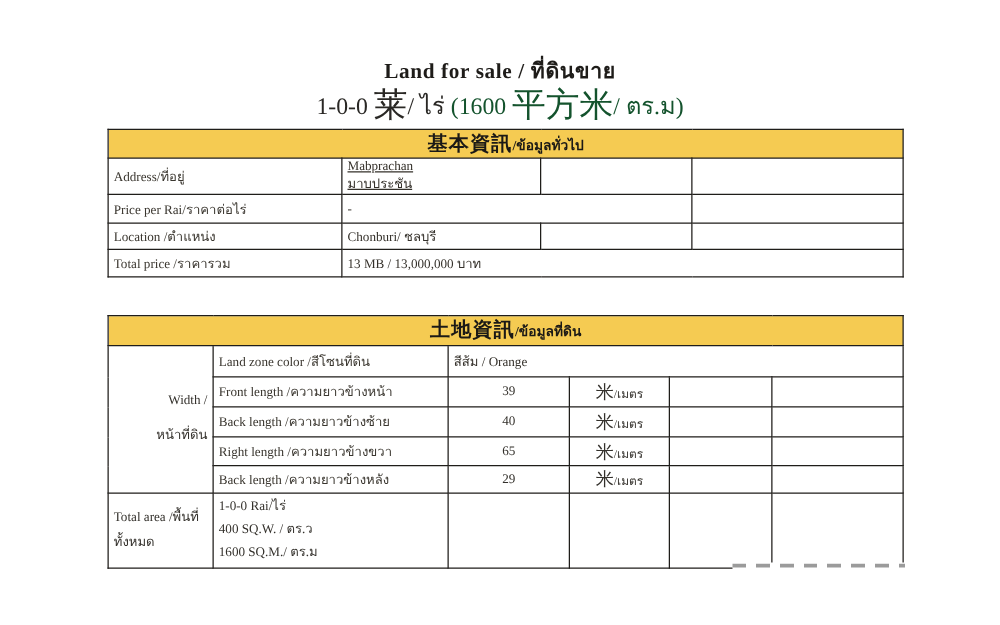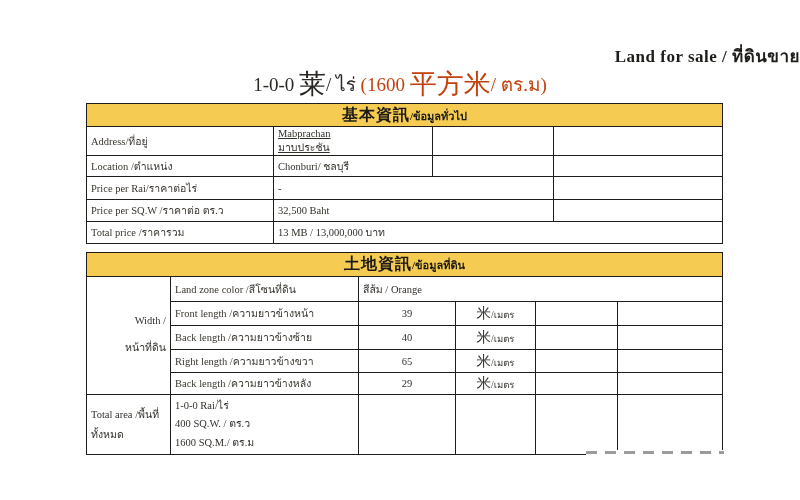--- a/index.html
+++ b/index.html
@@ -1,29 +1,29 @@
 <!DOCTYPE html>
 <html><head>
 <meta charset="utf-8">
 <style>
   html,body{margin:0;padding:0;background:#ffffff;}
   .sheet{
     position:relative;width:800px;height:500px;background:#ffffff;overflow:hidden;
     font-family:"Liberation Serif","DejaVu Serif",serif;color:#33302b;
   }
   .page-title{
-    position:absolute;top:42px;left:0;width:100%;text-align:right;
+    position:absolute;top:42px;left:0;width:100%;text-align:center;
     font-size:17px;font-weight:bold;color:#1e1c19;letter-spacing:.5px;
   }
   .page-subtitle{
     position:absolute;top:66px;left:0;width:100%;text-align:center;
     font-size:19px;color:#2a2825;white-space:nowrap;
   }
   .page-subtitle .cjk-big{font-size:27px;font-weight:500;vertical-align:-2px;}
-  .page-subtitle .red{color:#c2410c;margin-top:25px;}
+  .page-subtitle .red{color:#14532d;margin-top:25px;}
   table.doc{position:absolute;left:86px;border-collapse:collapse;table-layout:fixed;}
   table.doc td{
     border:1.5px solid #1f1d1a;font-size:10.5px;padding:0 4px;
     vertical-align:middle;overflow:hidden;
   }
   td.hdr{
     background:#F5CB52;text-align:center;font-weight:bold;color:#1b1916;
     border:2px solid #1f1d1a;
   }
   .hdr-cjk{font-size:16px;font-weight:bold;letter-spacing:1px;}
@@ -71,34 +71,29 @@
     </tr>
     <tr style="height:27px">
       <td class="lbl">Address/ที่อยู่</td>
       <td class="val multiline">
         <div>Mabprachan</div>
         <div>มาบประชัน</div>
       </td>
       <td></td>
       <td></td>
     </tr>
-    <tr style="height:21px">
-      <td class="lbl">Location /ตำแหน่ง</td>
-      <td class="val">Chonburi/ ชลบุรี</td>
-      <td></td>
-      <td></td>
-    </tr>
     <tr style="height:23px">
       <td class="lbl">Price per Rai/ราคาต่อไร่</td>
       <td class="val" colspan="2">-</td>
       <td></td>
     </tr>
-    <tr style="height:22px">
-      <td class="lbl">Price per SQ.W /ราคาต่อ ตร.ว</td>
-      <td class="val" colspan="2">32,500 Baht</td>
+    <tr style="height:21px">
+      <td class="lbl">Location /ตำแหน่ง</td>
+      <td class="val">Chonburi/ ชลบุรี</td>
+      <td></td>
       <td></td>
     </tr>
     <tr style="height:22px">
       <td class="lbl">Total price /ราคารวม</td>
       <td class="val" colspan="3">13 MB / 13,000,000 บาท</td>
     </tr>
   </tbody>
     </table>
 
   <table class="doc" style="top:252px;">

